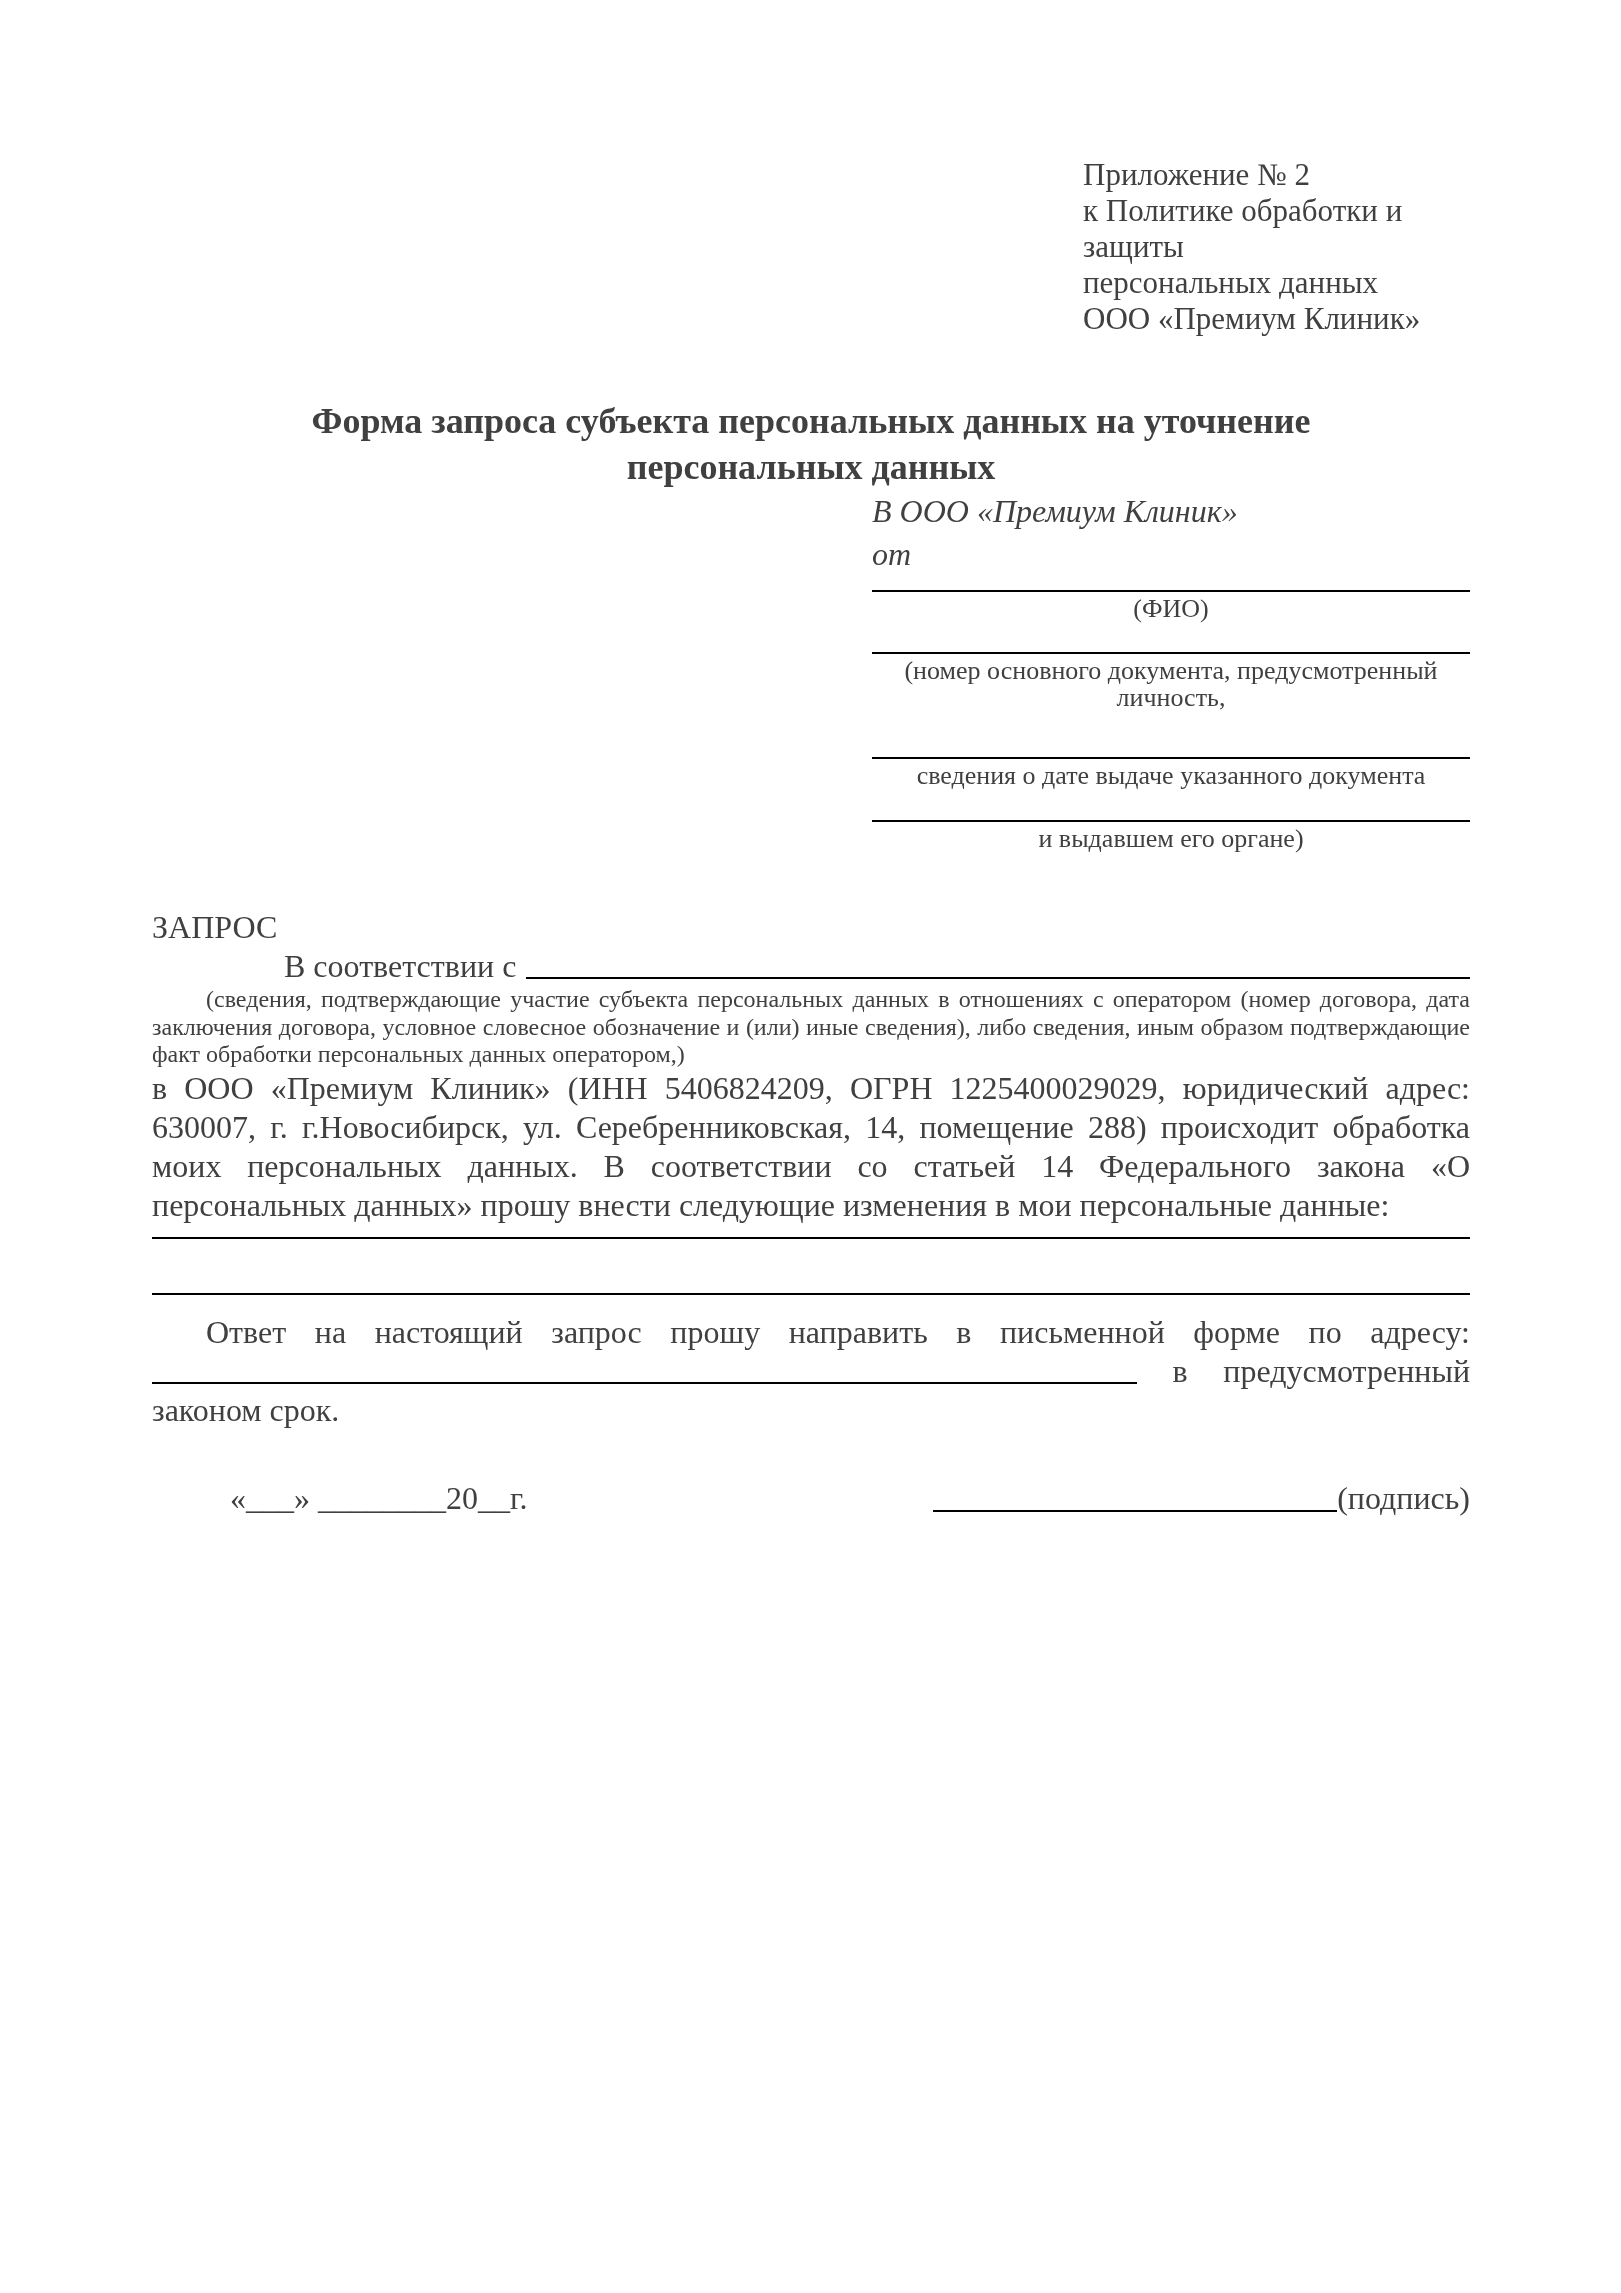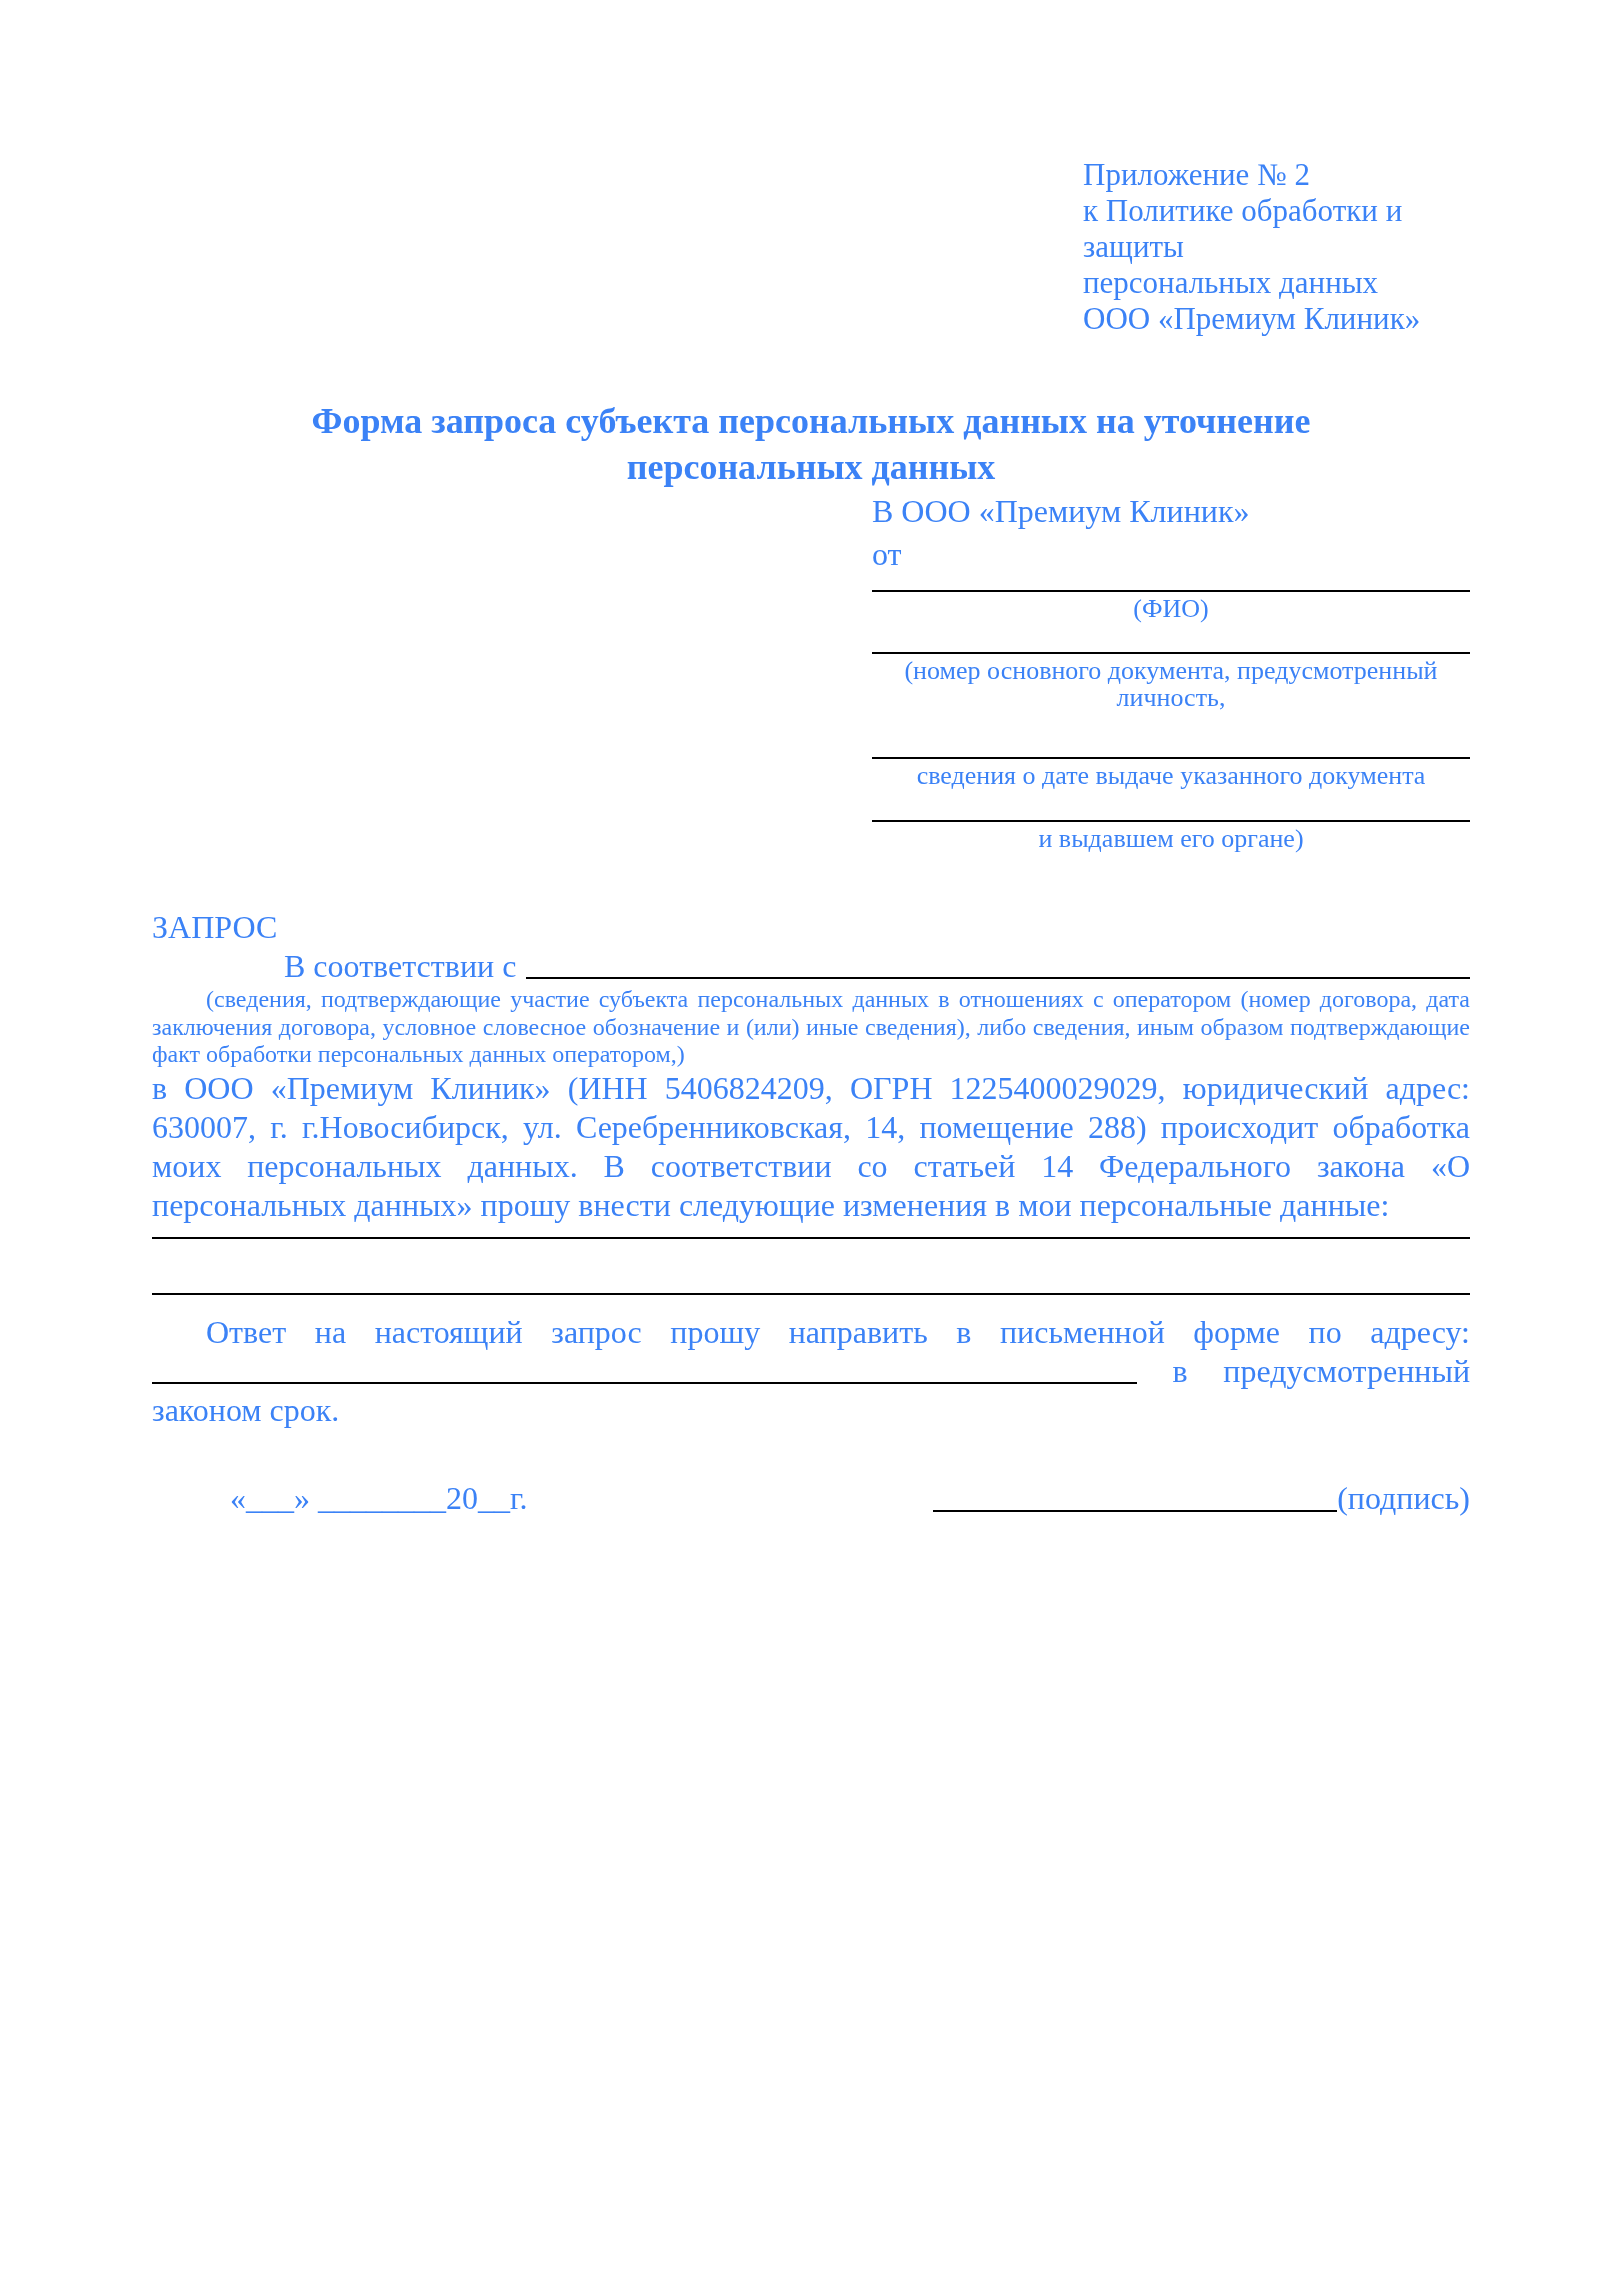--- a/index.html
+++ b/index.html
@@ -1,31 +1,31 @@
 <!DOCTYPE html>
 <html lang="ru"><head>
 <meta charset="utf-8">
 <style>
   html,body { margin:0; padding:0; background:#ffffff; }
   .page {
-    width:1621px; height:2294px; background:#ffffff; color:#3b82f6;
+    width:1621px; height:2294px; background:#ffffff; color:#404040;
     font-family:"Liberation Serif", serif;
     font-size:32px; line-height:39px;
     box-sizing:border-box;
     padding:157px 151px 0 152px;
     position:relative; overflow:hidden;
   }
   p { margin:0; }
   
   .appendix { margin-left:931px; line-height:36px; font-size:31px; }
   
   .doc-title { margin-top:61px; text-align:center; font-weight:bold; font-size:36px; line-height:46px; }
   
   .addressee { margin-left:720px; width:598px; }
-  .addr-line { line-height:43px; }
+  .addr-line { line-height:43px;font-style:italic; }
   .rule { height:0; border-bottom:2px solid #000; }
   .caption { font-size:26px; line-height:27.4px; text-align:center; margin-top:2.9px; }
   .r1 { margin-top:13.7px; }
   .r2 { margin-top:30px; }
   .r3 { margin-top:45px; }
   .r4 { margin-top:31px; }
   
   .request-heading { margin-top:56px; text-align:left; }
   
   .accordance { display:flex; }

